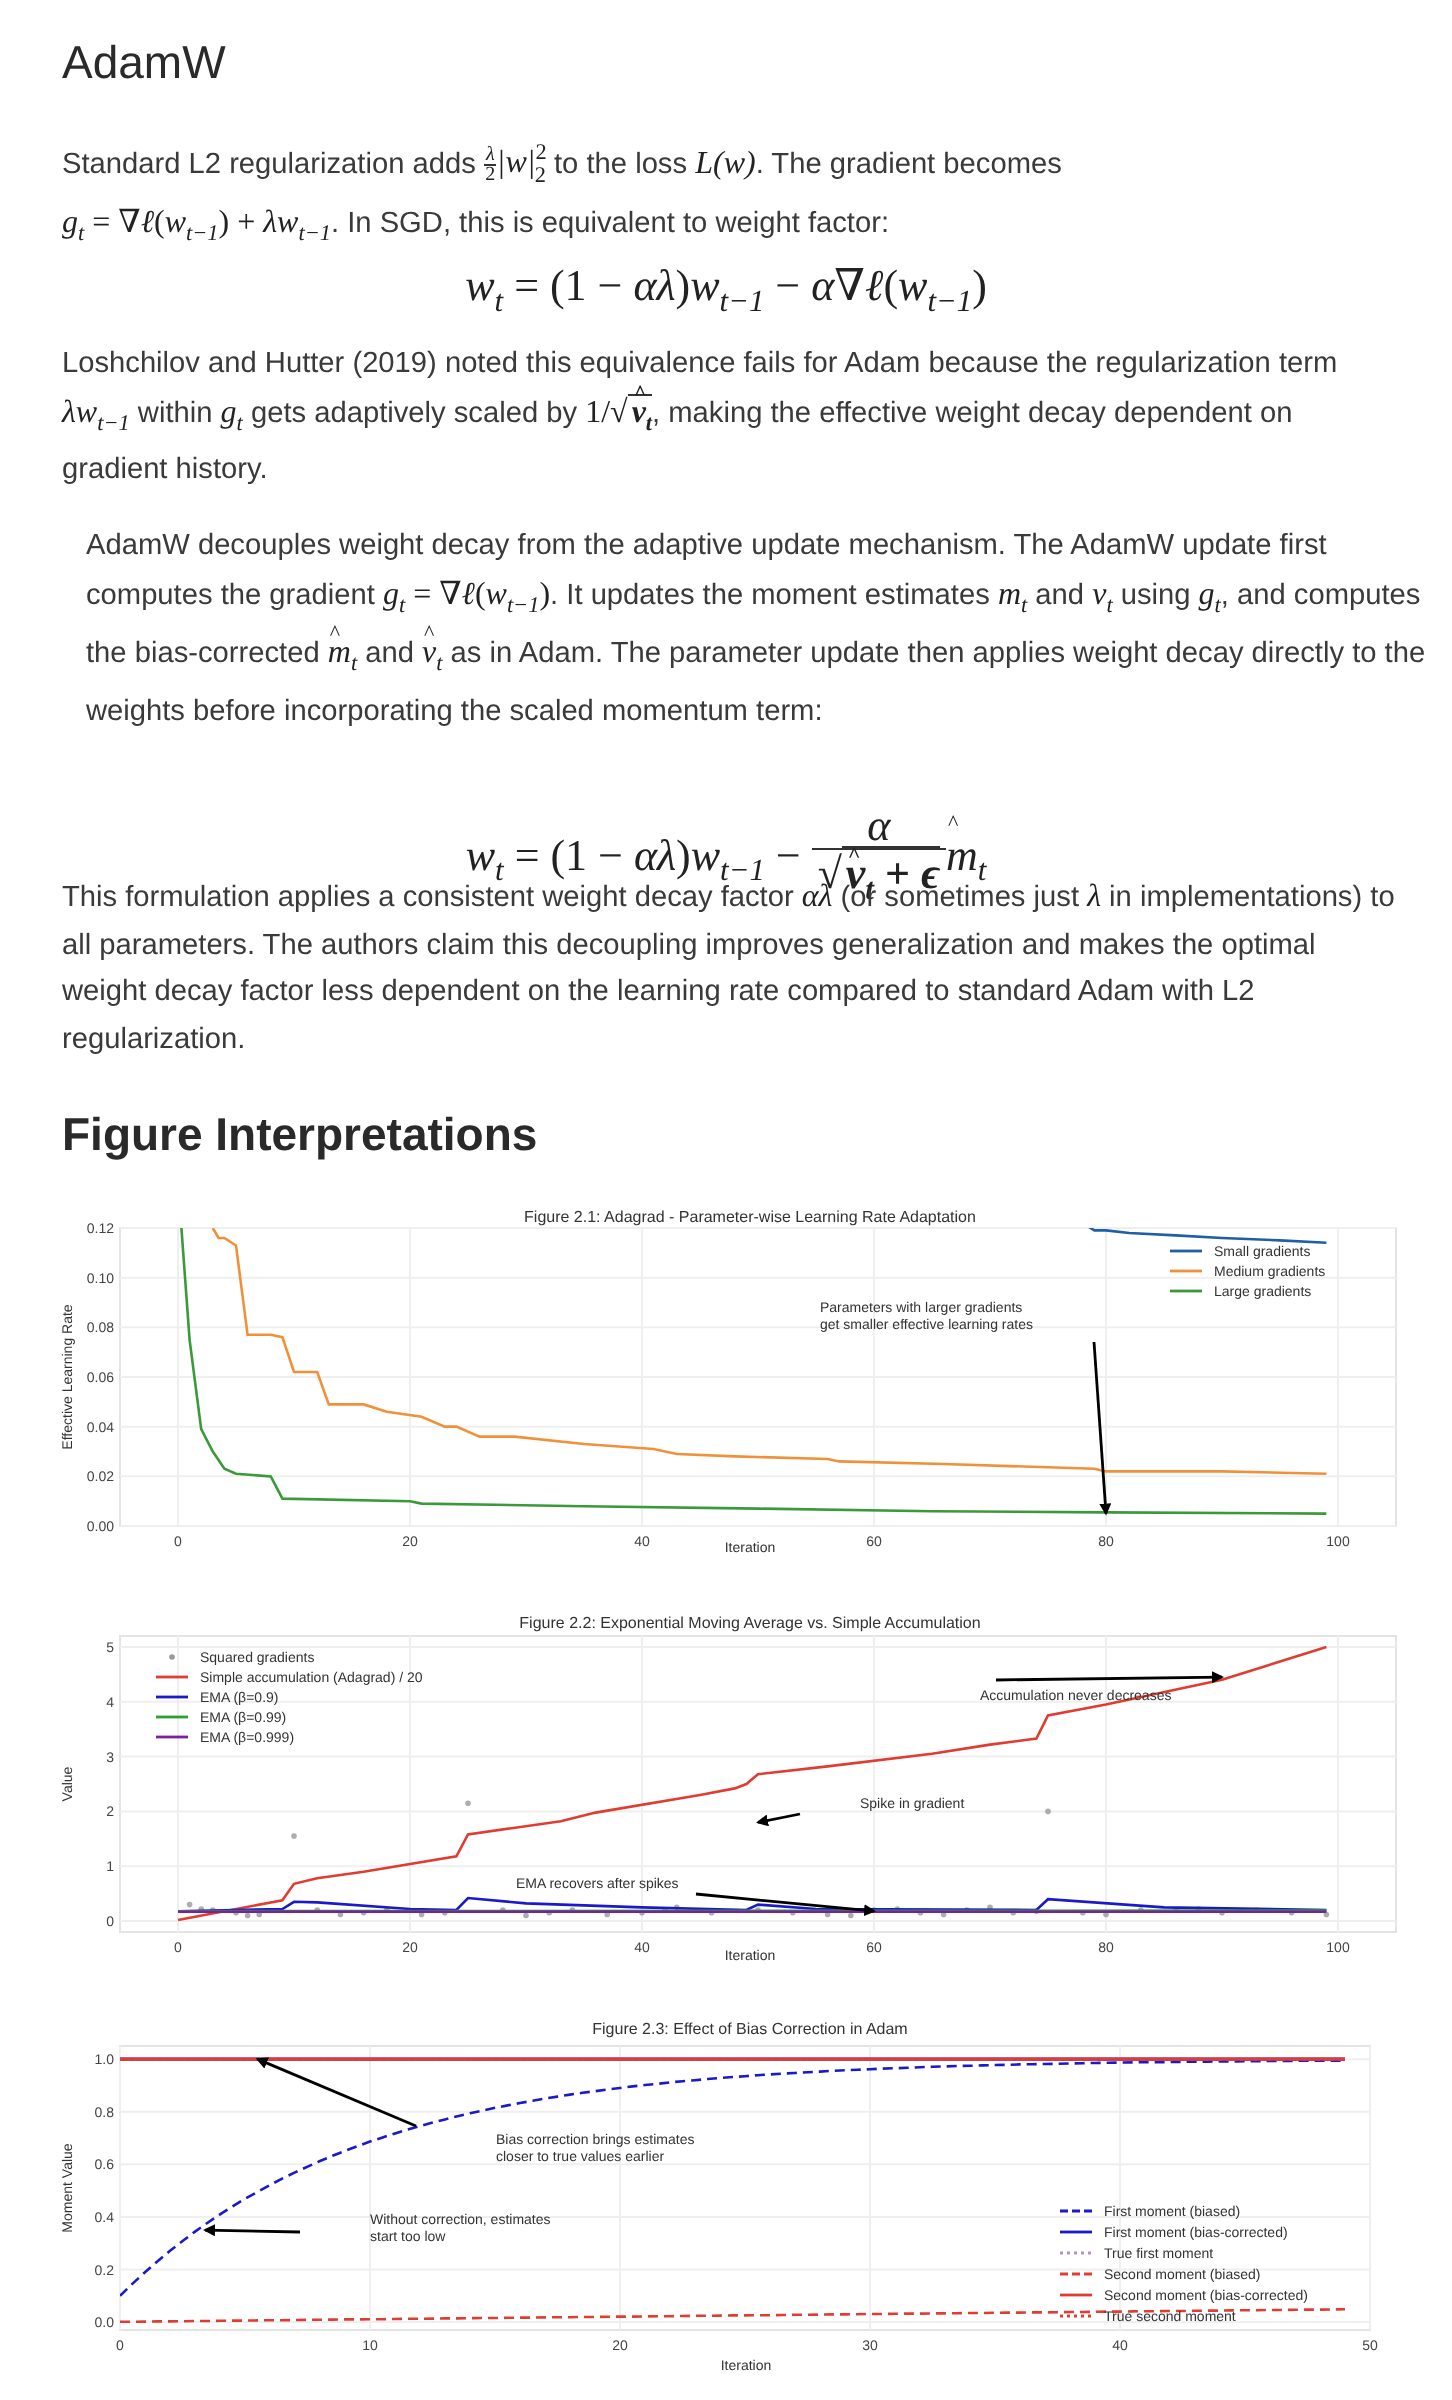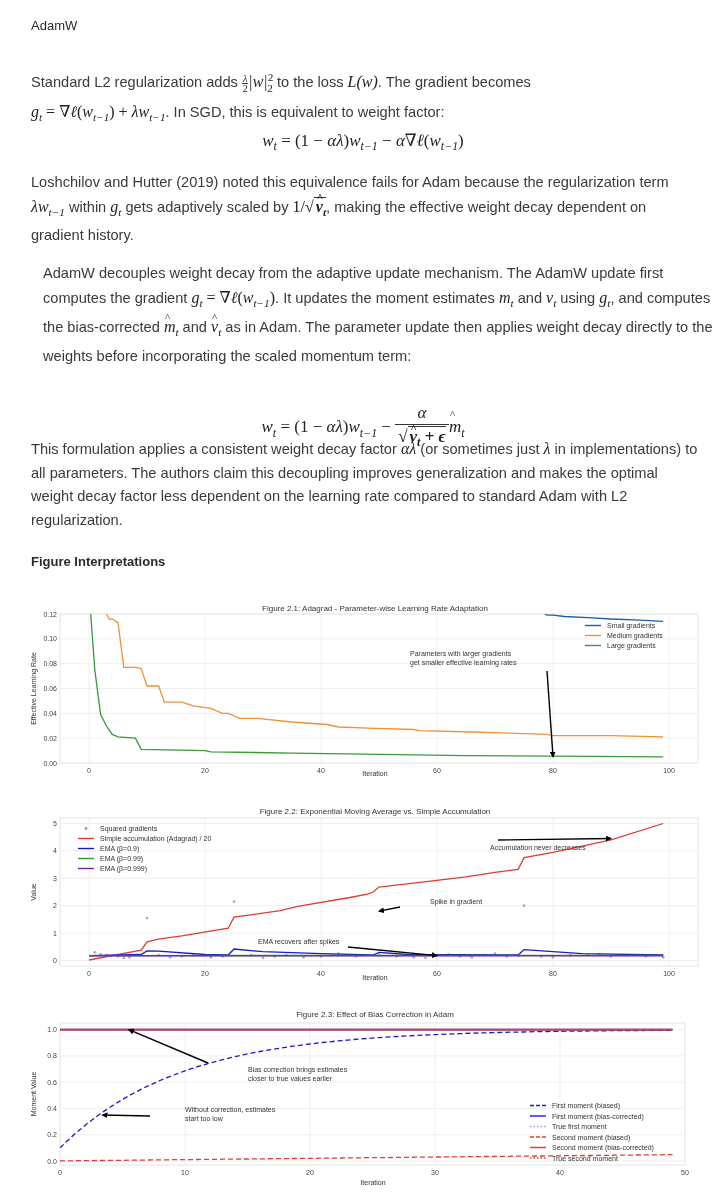--- a/index.html
+++ b/index.html
@@ -1,22 +1,22 @@
 <!DOCTYPE html>
 <html><head>
 <meta charset="utf-8">
 <style>
   html, body { margin: 0; padding: 0; background: #ffffff; }
   body { width: 726px; height: 1200px; overflow: hidden; position: relative;
          font-family: "Liberation Sans", sans-serif; color: #333333; }
-  .section-title { position: absolute; left: 31px; font-size: 13px; color: #2a2a2a; font-weight: normal; margin: 0; }
+  .section-title { position: absolute; left: 31px; font-size: 23px; color: #2a2a2a; font-weight: normal; margin: 0; }
   .para { position: absolute; left: 31px; width: 670px; font-size: 14.6px; line-height: 23.5px; color: #3a3a3a; margin: 0; }
   .math { font-family: "Liberation Serif", "DejaVu Serif", serif; font-style: italic; font-size: 16px; color: #222; }
   .math .up { font-style: normal; }
-  .eq { position: absolute; left: 0; width: 726px; text-align: center; font-family: "Liberation Serif", "DejaVu Serif", serif; font-style: italic; font-size: 17px; color: #222; }
+  .eq { position: absolute; left: 0; width: 726px; text-align: center; font-family: "Liberation Serif", "DejaVu Serif", serif; font-style: italic; font-size: 22px; color: #222; }
   .frac { display: inline-block; vertical-align: middle; text-align: center; }
   .frac .num { display: block; padding: 0 3px; border-bottom: 1px solid #333; line-height: 22px; }
   .frac .den { display: block; padding: 0 3px; line-height: 24px; }
   .tfrac { display: inline-block; vertical-align: middle; text-align: center; font-size: 10px; line-height: 9px; }
   .tfrac .num { display: block; border-bottom: 1px solid #333; padding: 0 1px; }
   sub, sup { font-size: 70%; }
   .hat { position: relative; display: inline-block; }
   .hat::before { content: "^"; position: absolute; left: 1px; top: -9px; font-style: normal; font-size: 11px; }
   .sqrt { border-top: 1px solid #333; padding-left: 2px; font-weight: bold; }
   .fig { position: absolute; left: 30px; width: 690px; }

